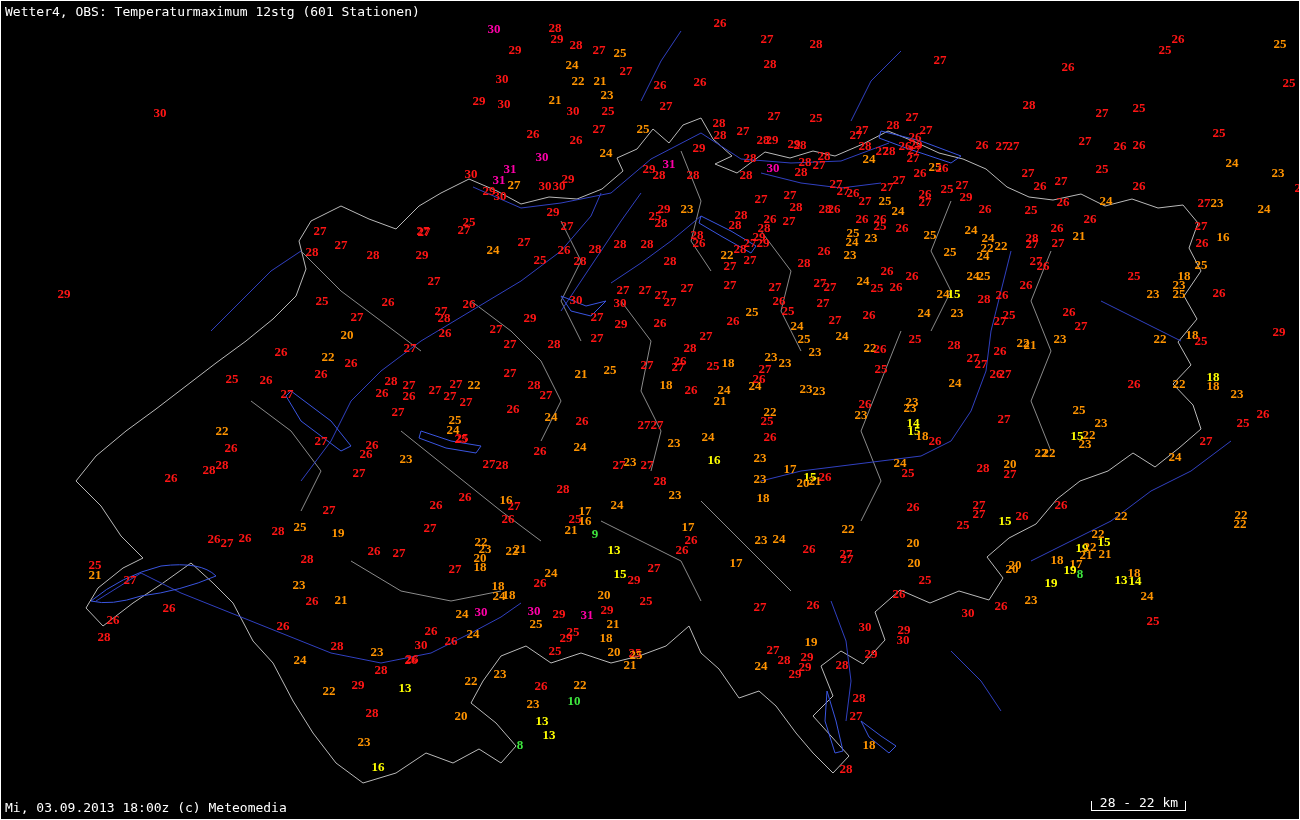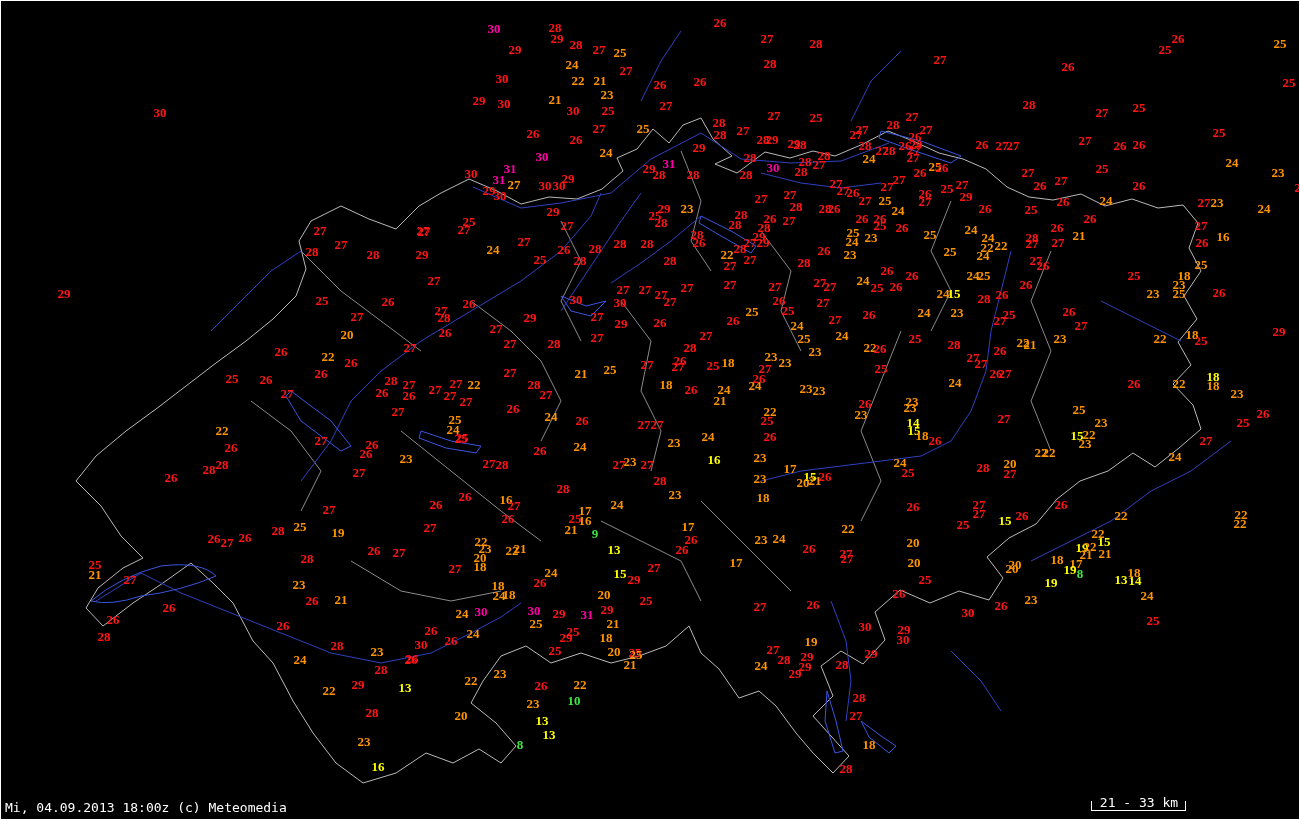--- a/index.html
+++ b/index.html
@@ -602,18 +602,19 @@
       <div class="station" style="left: 580px; top: 336px; color: rgb(255, 21, 21);">27</div>
       <div class="station" style="left: 604px; top: 322px; color: rgb(255, 21, 21);">29</div>
       <div class="station" style="left: 643px; top: 321px; color: rgb(255, 21, 21);">26</div>
       <div class="station" style="left: 580px; top: 315px; color: rgb(255, 21, 21);">27</div>
       <div class="station" style="left: 513px; top: 316px; color: rgb(255, 21, 21);">29</div>
       <div class="station" style="left: 479px; top: 327px; color: rgb(255, 21, 21);">27</div>
       <div class="station" style="left: 493px; top: 342px; color: rgb(255, 21, 21);">27</div>
       <div class="station" style="left: 537px; top: 342px; color: rgb(255, 21, 21);">28</div>
       <div class="station" style="left: 696px; top: 364px; color: rgb(255, 21, 21);">25</div>
     </div>
-  <div class="footer">Mi, 04.09.2013 18:00z (c) Meteomedia</div>
+  <div class="title">Wetter4, OBS: Temperaturmaximum 12stg (601 Stationen)</div>
+  <div class="footer">Mi, 03.09.2013 18:00z (c) Meteomedia</div>
   <div class="scale">
     <div class="scale-bar"></div>
-    <div class="scale-text">21 - 33 km</div>
+    <div class="scale-text">28 - 22 km</div>
   </div>
 </div>
 
 </body></html>

